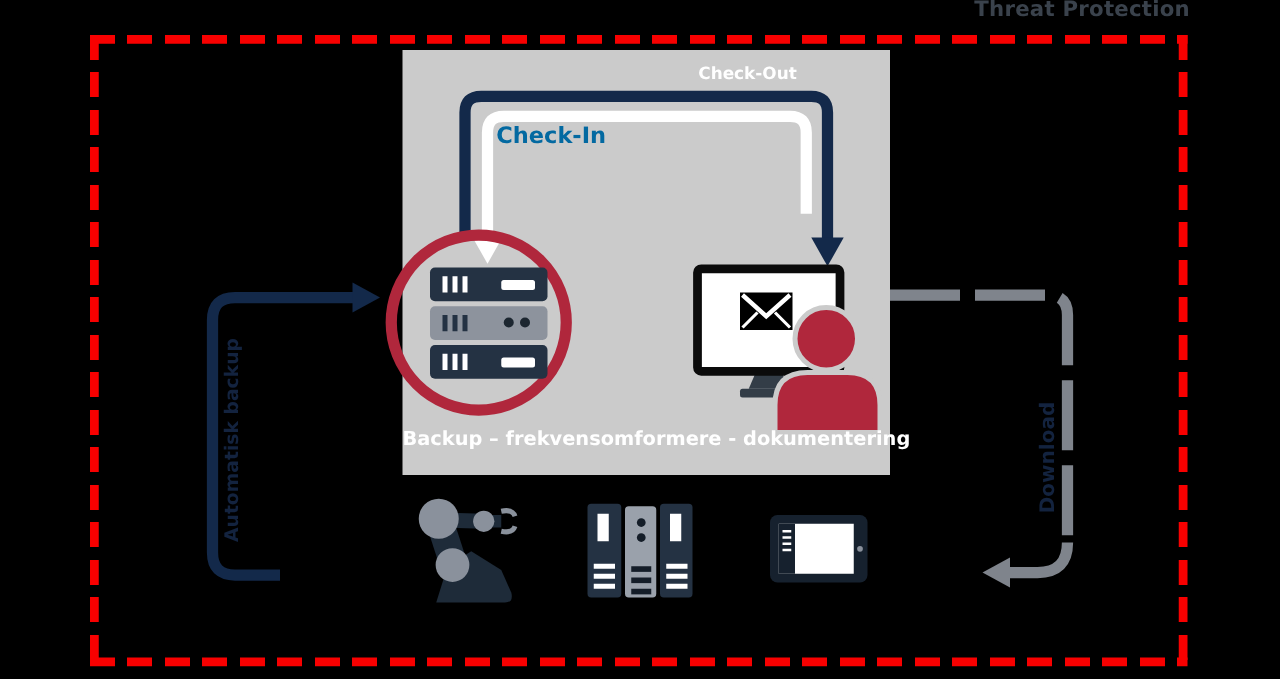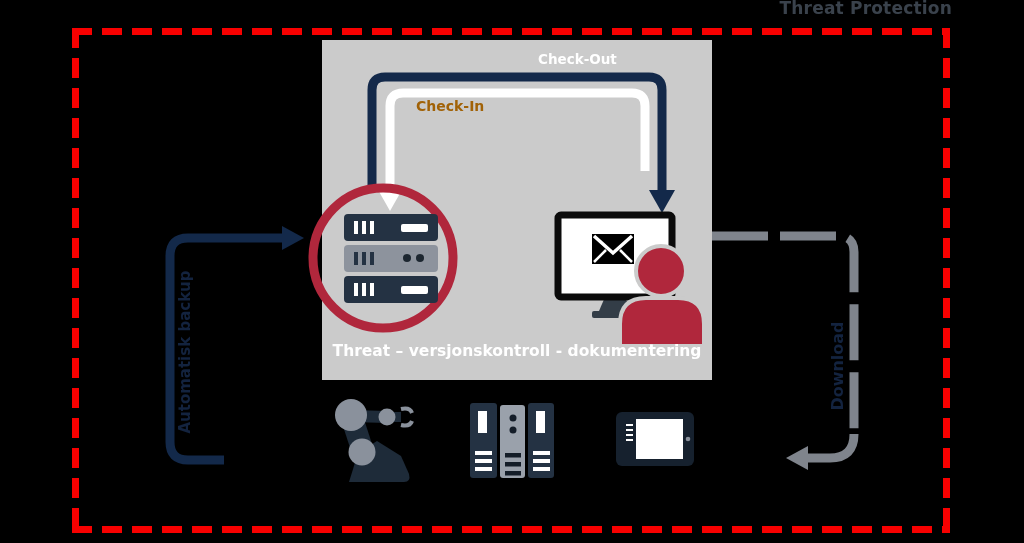--- a/index.html
+++ b/index.html
@@ -13,22 +13,22 @@
   .threat{right:72px;top:-2px;font-size:17px;color:#3a424c;letter-spacing:.2px;}
   .panel{left:322px;top:40px;width:390px;height:340px;background:#cbcbcb;}
   
   .b-top,.b-bottom{left:72px;width:878px;height:7px;
     background:repeating-linear-gradient(90deg,#f80000 0 20px,transparent 20px 30px);}
   .b-top{top:28px;} .b-bottom{top:526px;}
   .b-left,.b-right{top:28px;width:7px;height:505px;
     background:repeating-linear-gradient(180deg,#f80000 0 20px,transparent 20px 30px);}
   .b-left{left:72px;} .b-right{left:943px;}
   svg.layer{left:0;top:0;}
-  .checkout{left:538px;top:51px;width:120px;text-align:left;font-size:13.5px;color:#fff;}
-  .checkin{left:416px;top:98px;font-size:14px;color:#a16207;}
+  .checkout{left:538px;top:51px;width:120px;text-align:center;font-size:13.5px;color:#fff;}
+  .checkin{left:397px;top:98px;font-size:18px;color:#0369a1;}
   .panel-caption{left:322px;top:342px;width:390px;text-align:center;font-size:15.5px;color:#fff;}
   .vlabel{height:20px;text-align:center;transform:rotate(-90deg);font-size:15px;color:#13233f;}
   .upload{left:101px;top:342px;width:170px;}
   .download{left:783px;top:356px;width:110px;font-size:16px;}
   .footer-caption{left:62px;top:497px;width:900px;text-align:center;font-size:14.5px;color:#101d31;}
 </style>
 </head>
 <body>
 
 <div class="stage">
@@ -141,16 +141,16 @@
       <rect x="626" y="424" width="7" height="2" fill="#fff"></rect>
       <rect x="626" y="429" width="7" height="2" fill="#fff"></rect>
       <rect x="626" y="434" width="7" height="2" fill="#fff"></rect>
       <rect x="626" y="439" width="7" height="2" fill="#fff"></rect>
       <circle cx="688" cy="439" r="2.3" fill="#8a919c"></circle>
     </g>
   </svg>
 
   <div class="abs label checkout">Check-Out</div>
   <div class="abs label checkin">Check-In</div>
-  <div class="abs label panel-caption">Threat – versjonskontroll - dokumentering</div>
+  <div class="abs label panel-caption">Backup – frekvensomformere - dokumentering</div>
   <div class="abs label vlabel upload">Automatisk backup</div>
   <div class="abs label vlabel download">Download</div>
 </div>
 
 </body></html>

